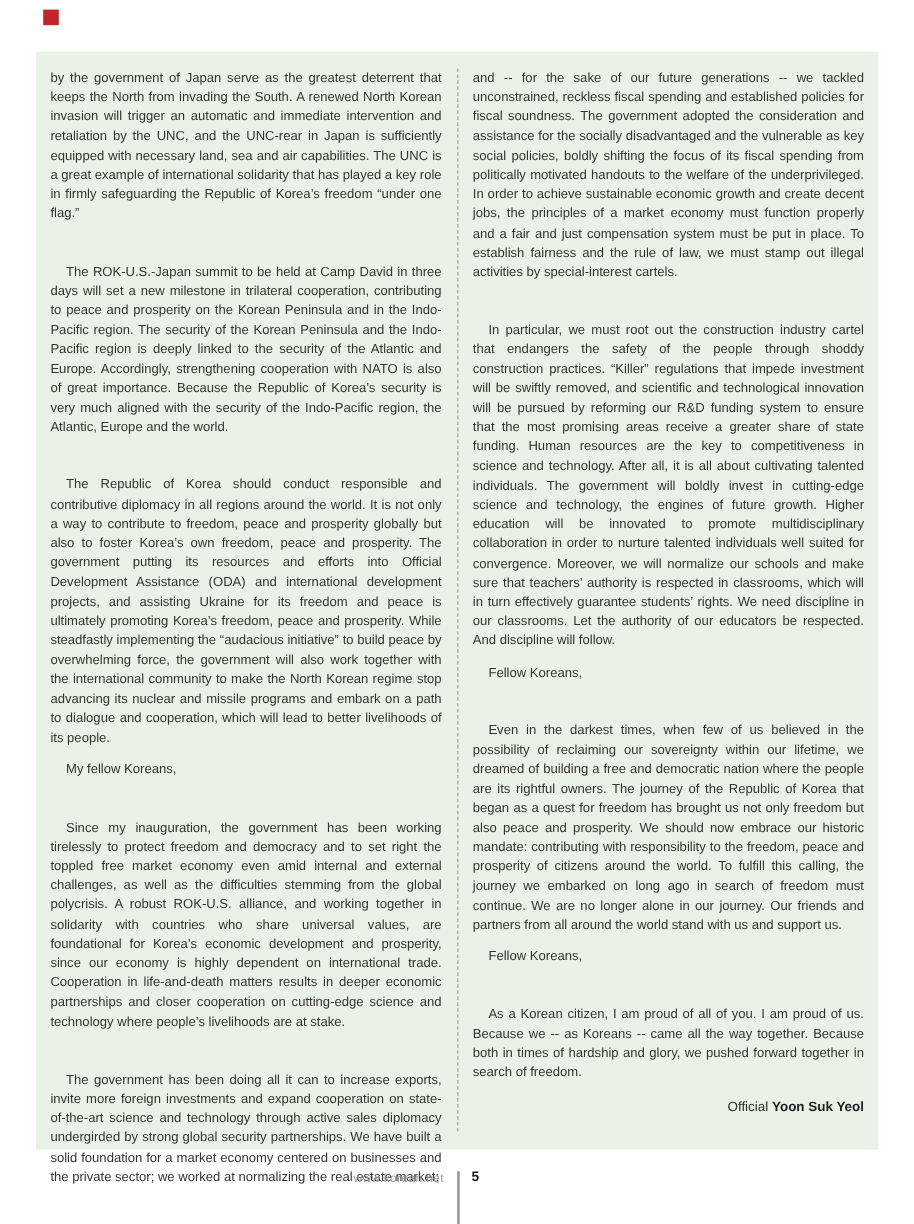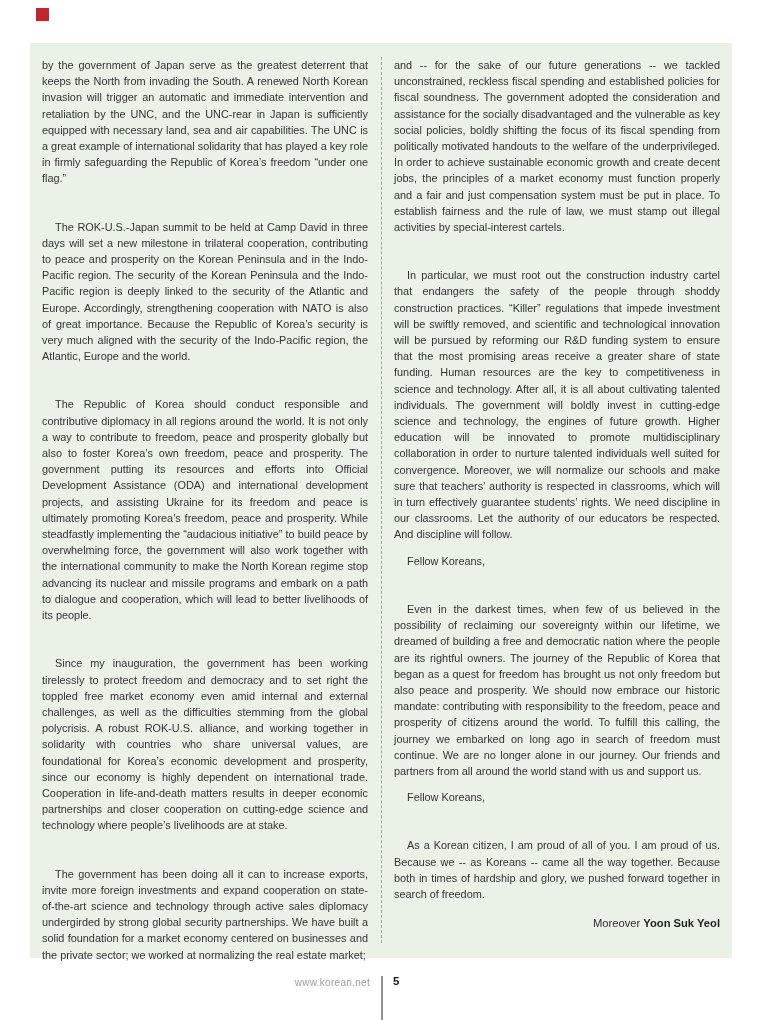--- a/index.html
+++ b/index.html
@@ -106,34 +106,35 @@
   <div class="section-marker"></div>
 
   <div class="green-panel"></div>
 
   <div class="divider"></div>
 
   <div class="col col-left">
     <p>by the government of Japan serve as the greatest deterrent that keeps the North from invading the South. A renewed North Korean invasion will trigger an automatic and immediate intervention and retaliation by the UNC, and the UNC-rear in Japan is sufficiently equipped with necessary land, sea and air capabilities. The UNC is a great example of international solidarity that has played a key role in firmly safeguarding the Republic of Korea’s freedom “under one flag.”</p>
     <p class="indent">The ROK-U.S.-Japan summit to be held at Camp David in three days will set a new milestone in trilateral cooperation, contributing to peace and prosperity on the Korean Peninsula and in the Indo-Pacific region. The security of the Korean Peninsula and the Indo-Pacific region is deeply linked to the security of the Atlantic and Europe. Accordingly, strengthening cooperation with NATO is also of great importance. Because the Republic of Korea’s security is very much aligned with the security of the Indo-Pacific region, the Atlantic, Europe and the world.</p>
     <p class="indent">The Republic of Korea should conduct responsible and contributive diplomacy in all regions around the world. It is not only a way to contribute to freedom, peace and prosperity globally but also to foster Korea’s own freedom, peace and prosperity. The government putting its resources and efforts into Official Development Assistance (ODA) and international development projects, and assisting Ukraine for its freedom and peace is ultimately promoting Korea’s freedom, peace and prosperity. While steadfastly implementing the “audacious initiative” to build peace by overwhelming force, the government will also work together with the international community to make the North Korean regime stop advancing its nuclear and missile programs and embark on a path to dialogue and cooperation, which will lead to better livelihoods of its people.</p>
+    <p class="indent space-before">My fellow Koreans,</p>
     <p class="indent">Since my inauguration, the government has been working tirelessly to protect freedom and democracy and to set right the toppled free market economy even amid internal and external challenges, as well as the difficulties stemming from the global polycrisis. A robust ROK-U.S. alliance, and working together in solidarity with countries who share universal values, are foundational for Korea’s economic development and prosperity, since our economy is highly dependent on international trade. Cooperation in life-and-death matters results in deeper economic partnerships and closer cooperation on cutting-edge science and technology where people’s livelihoods are at stake.</p>
     <p class="indent">The government has been doing all it can to increase exports, invite more foreign investments and expand cooperation on state-of-the-art science and technology through active sales diplomacy undergirded by strong global security partnerships. We have built a solid foundation for a market economy centered on businesses and the private sector; we worked at normalizing the real estate market;</p>
   </div>
 
   <div class="col col-right">
     <p>and -- for the sake of our future generations -- we tackled unconstrained, reckless fiscal spending and established policies for fiscal soundness. The government adopted the consideration and assistance for the socially disadvantaged and the vulnerable as key social policies, boldly shifting the focus of its fiscal spending from politically motivated handouts to the welfare of the underprivileged. In order to achieve sustainable economic growth and create decent jobs, the principles of a market economy must function properly and a fair and just compensation system must be put in place. To establish fairness and the rule of law, we must stamp out illegal activities by special-interest cartels.</p>
     <p class="indent">In particular, we must root out the construction industry cartel that endangers the safety of the people through shoddy construction practices. “Killer” regulations that impede investment will be swiftly removed, and scientific and technological innovation will be pursued by reforming our R&amp;D funding system to ensure that the most promising areas receive a greater share of state funding. Human resources are the key to competitiveness in science and technology. After all, it is all about cultivating talented individuals. The government will boldly invest in cutting-edge science and technology, the engines of future growth. Higher education will be innovated to promote multidisciplinary collaboration in order to nurture talented individuals well suited for convergence. Moreover, we will normalize our schools and make sure that teachers’ authority is respected in classrooms, which will in turn effectively guarantee students’ rights. We need discipline in our classrooms. Let the authority of our educators be respected. And discipline will follow.</p>
     <p class="indent space-before">Fellow Koreans,</p>
     <p class="indent">Even in the darkest times, when few of us believed in the possibility of reclaiming our sovereignty within our lifetime, we dreamed of building a free and democratic nation where the people are its rightful owners. The journey of the Republic of Korea that began as a quest for freedom has brought us not only freedom but also peace and prosperity. We should now embrace our historic mandate: contributing with responsibility to the freedom, peace and prosperity of citizens around the world. To fulfill this calling, the journey we embarked on long ago in search of freedom must continue. We are no longer alone in our journey. Our friends and partners from all around the world stand with us and support us.</p>
     <p class="indent space-before">Fellow Koreans,</p>
     <p class="indent">As a Korean citizen, I am proud of all of you. I am proud of us. Because we -- as Koreans -- came all the way together. Because both in times of hardship and glory, we pushed forward together in search of freedom.</p>
     <div class="signature">
       <div>
-        <span>Moreover</span>
+        <span>Official</span>
         <span class="name">Yoon Suk Yeol</span>
       </div>
     </div>
   </div>
 
   <div class="footer-site">www.korean.net</div>
   <div class="footer-bar"></div>
   <div class="footer-page">5</div>
 
 </div>

